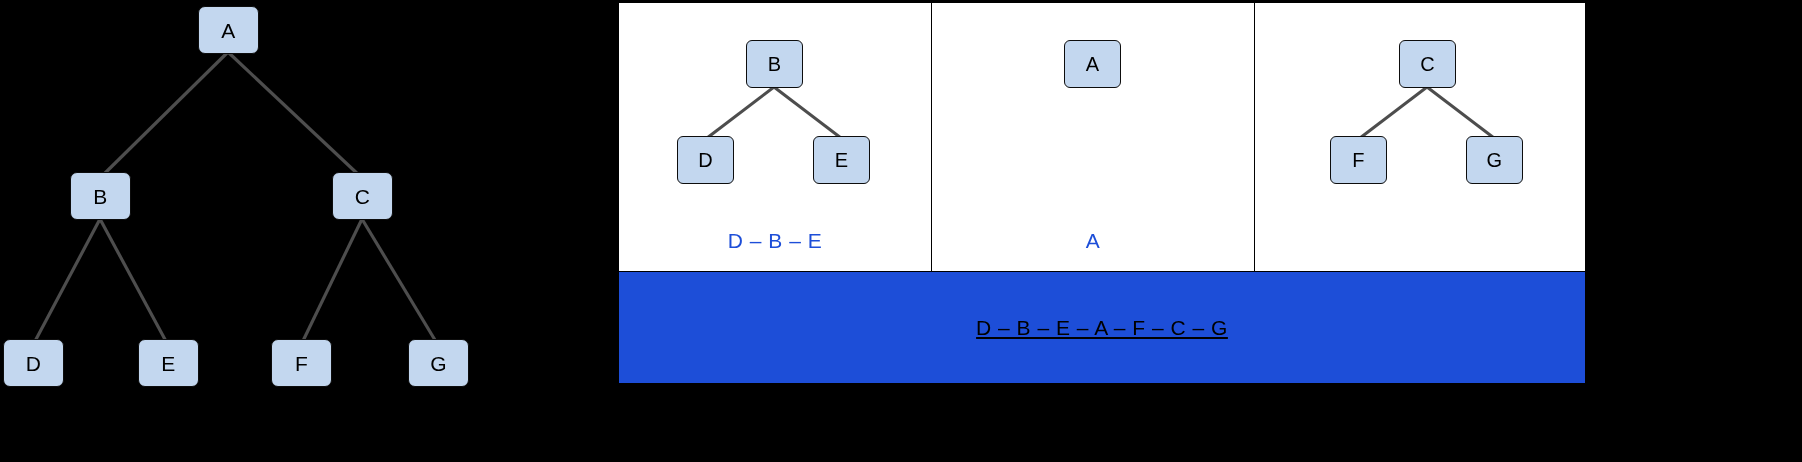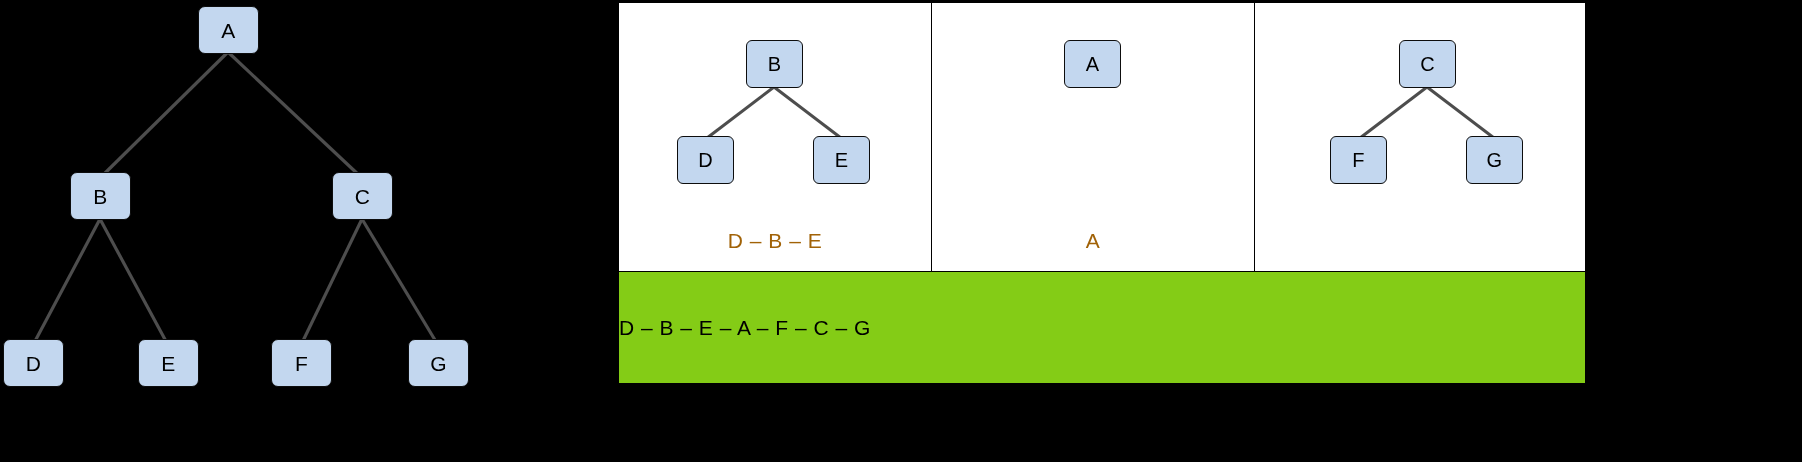--- a/index.html
+++ b/index.html
@@ -71,32 +71,34 @@
     left: 0; right: 0; top: 0;
     height: 212px;
   }
   .mini svg { position: absolute; left: 0; top: 0; }
 
   .caption {
     position: relative;
     width: 100%;
     text-align: center;
     font-size: 21px;
-    color: #a16207;
+    color: #1d4ed8;
     padding-bottom: 18px;
     letter-spacing: .5px;
     white-space: nowrap;
   }
 
   #footer-bar {
     flex: 1 1 auto;
-    background: #84cc16;
+    background: #1d4ed8;
     border-top: 1.6px solid #000000;
     display: flex;
     align-items: center;
+    justify-content: center;
+    text-decoration: underline;
   }
   #footer-bar .footer-text {
     font-size: 21px;
     color: #000000;
     letter-spacing: .5px;
     white-space: nowrap;
   }
 </style>
 </head>
 <body>

